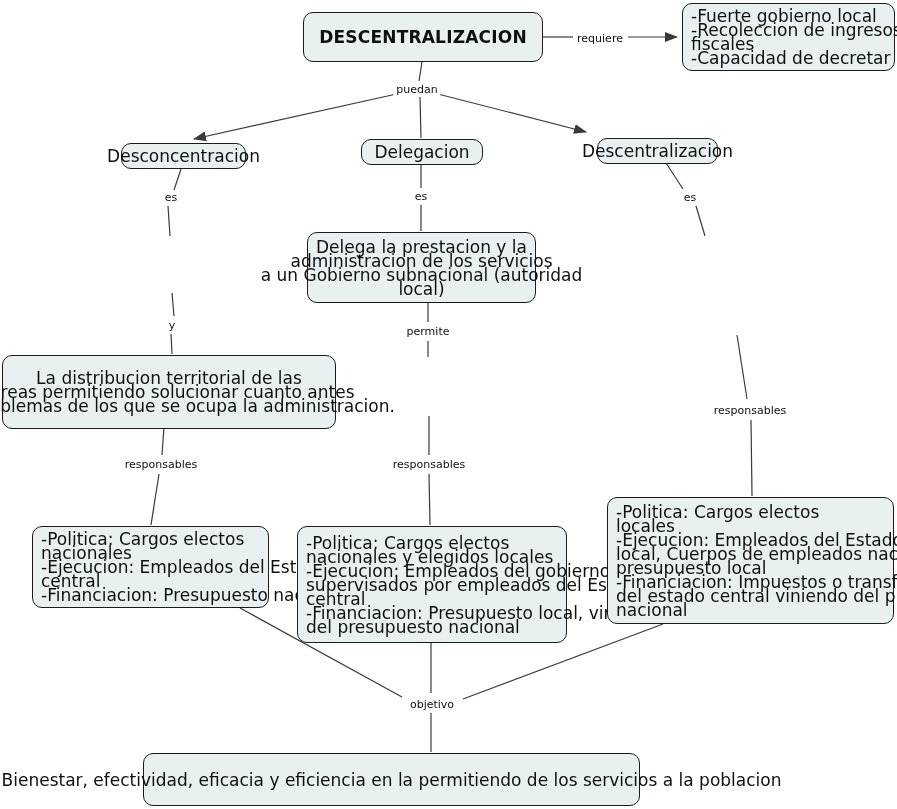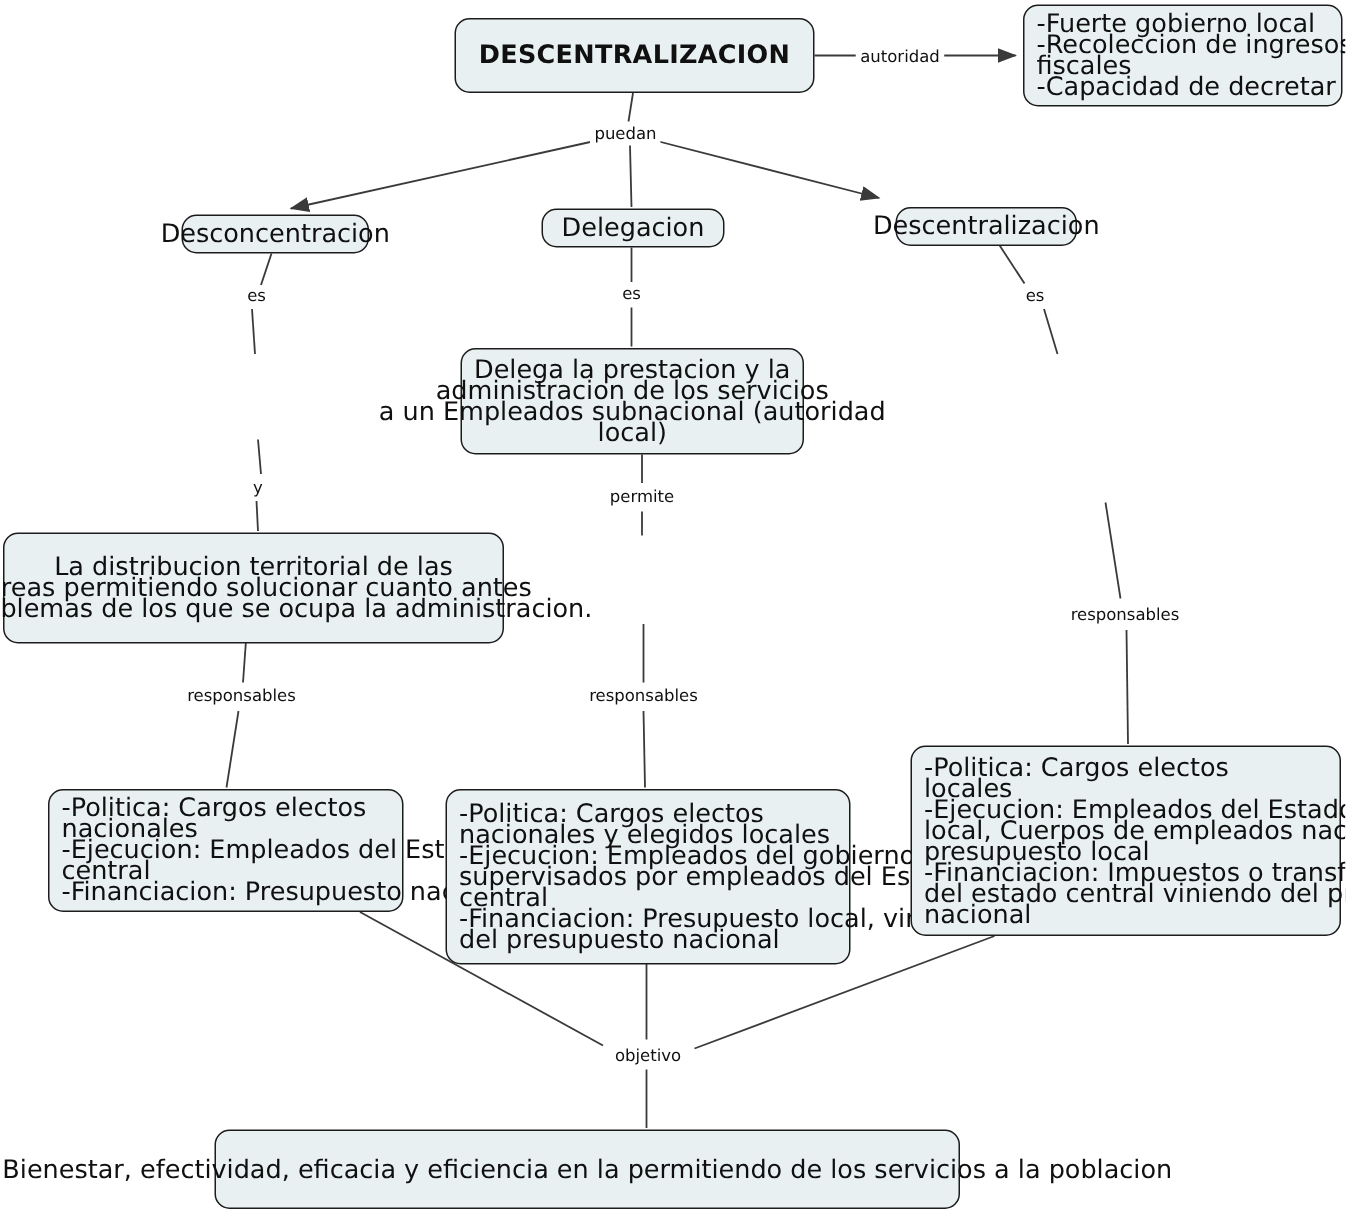--- a/index.html
+++ b/index.html
@@ -107,21 +107,21 @@
   </div>
 
   <div class="node" style="left:597px;top:138px;width:121px;height:26px">
     <span>Descentralizacion</span>
   </div>
 
 
   <div class="node" style="left:307px;top:232px;width:229px;height:71px">
     <span>Delega la prestacion y la
 administracion de los servicios
-a un Empleados subnacional (autoridad
+a un Gobierno subnacional (autoridad
 local)</span>
   </div>
 
 
   <div class="node" style="left:2px;top:355px;width:334px;height:74px">
     <span>La distribucion territorial de las
 tareas permitiendo solucionar cuanto antes
 los problemas de los que se ocupa la administracion.</span>
   </div>
 
@@ -153,21 +153,21 @@
 -Financiacion: Impuestos o transferencias
 del estado central viniendo del presupuesto
 nacional</span>
   </div>
 
   <div class="node" style="left:143px;top:753px;width:497px;height:53px">
     <span>Bienestar, efectividad, eficacia y eficiencia en la permitiendo de los servicios a la poblacion</span>
   </div>
 
   <span class="lbl" style="left:417px;top:89px">puedan</span>
-  <span class="lbl" style="left:600px;top:38px">autoridad</span>
+  <span class="lbl" style="left:600px;top:38px">requiere</span>
   <span class="lbl" style="left:171px;top:197px">es</span>
   <span class="lbl" style="left:421px;top:196px">es</span>
   <span class="lbl" style="left:690px;top:197px">es</span>
   <span class="lbl" style="left:172px;top:325px">y</span>
   <span class="lbl" style="left:428px;top:331px">permite</span>
   <span class="lbl" style="left:161px;top:464px">responsables</span>
   <span class="lbl" style="left:429px;top:464px">responsables</span>
   <span class="lbl" style="left:750px;top:410px">responsables</span>
   <span class="lbl" style="left:432px;top:704px">objetivo</span>
 

